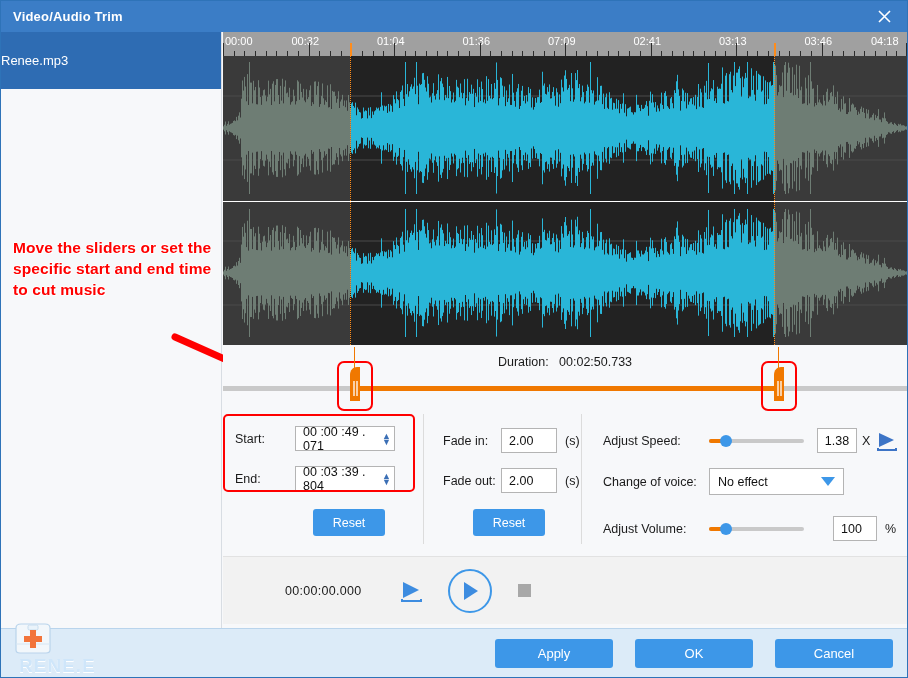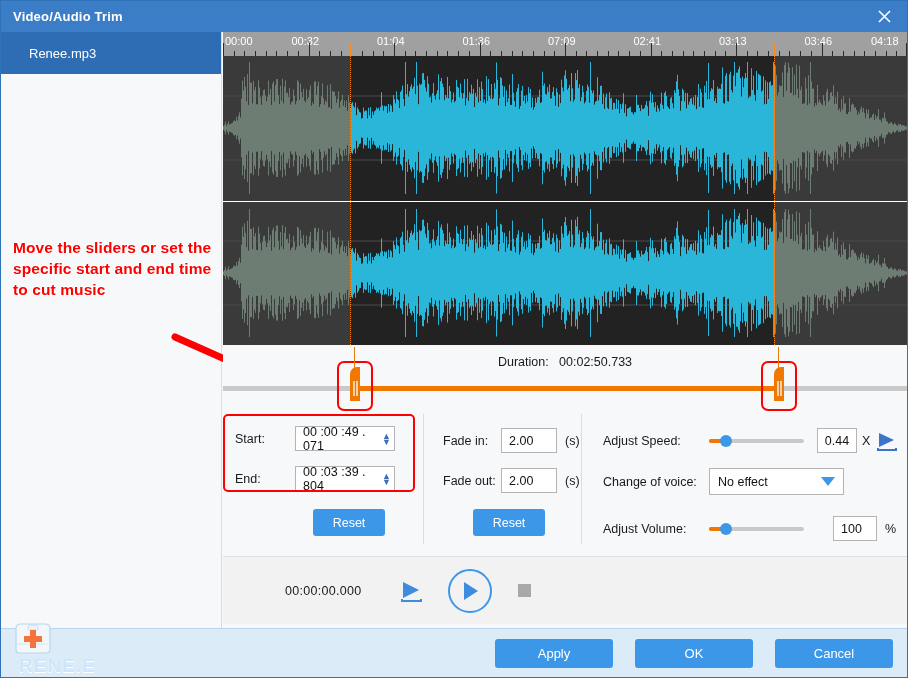--- a/index.html
+++ b/index.html
@@ -36,25 +36,25 @@
   #close-btn svg { display: block; }
 
   
   #sidebar {
     position: absolute; left: 0; top: 31px;
     width: 221px; height: 596px;
     background: #f7f8fa;
     border-right: 1px solid #d8dde3;
   }
   .file-item {
-    height: 42px; width: 100%;
+    height: 57px; width: 100%;
     background: #2e6cb3;
     color: #fff; font-size: 13px;
     display: flex; align-items: center;
-    padding-left: 28px;
+    padding-left: 0;
     cursor: pointer;
   }
 
   
   #annotation-text {
     position: absolute; left: 12px; top: 236px;
     width: 205px;
     color: #ff0000;
     font-family: "Liberation Sans", sans-serif;
     font-size: 15.5px; font-weight: bold;
@@ -1863,21 +1863,21 @@
         <div class="col-sep" style="left:0;"></div>
 
         <div class="row" style="position:absolute; left:22px; top:20px;">
           <span class="lbl" style="width:106px;">Adjust Speed:</span>
           <div class="mini-slider">
             <div class="mini-track"></div>
             <div class="mini-fill" style="width:14px;"></div>
             <div class="mini-knob" style="left:11px;"></div>
           </div>
           <div class="txt-field" style="width:40px; margin-left:13px; justify-content:center; padding-left:0;">
-            <span>0.44</span>
+            <span>1.38</span>
           </div>
           <span class="unit" style="margin-left:5px;">X</span>
           <svg width="24" height="20" viewBox="0 0 24 20" style="margin-left:5px;">
             <polygon points="4,2 19,9 4,16" fill="#3d74c6"></polygon>
             <path d="M3 17 L3 19 L21 19 L21 17" stroke="#3d74c6" stroke-width="2" fill="none"></path>
           </svg>
         </div>
 
         <div class="row" style="position:absolute; left:22px; top:60px;">
           <span class="lbl" style="width:106px;">Change of voice:</span>

